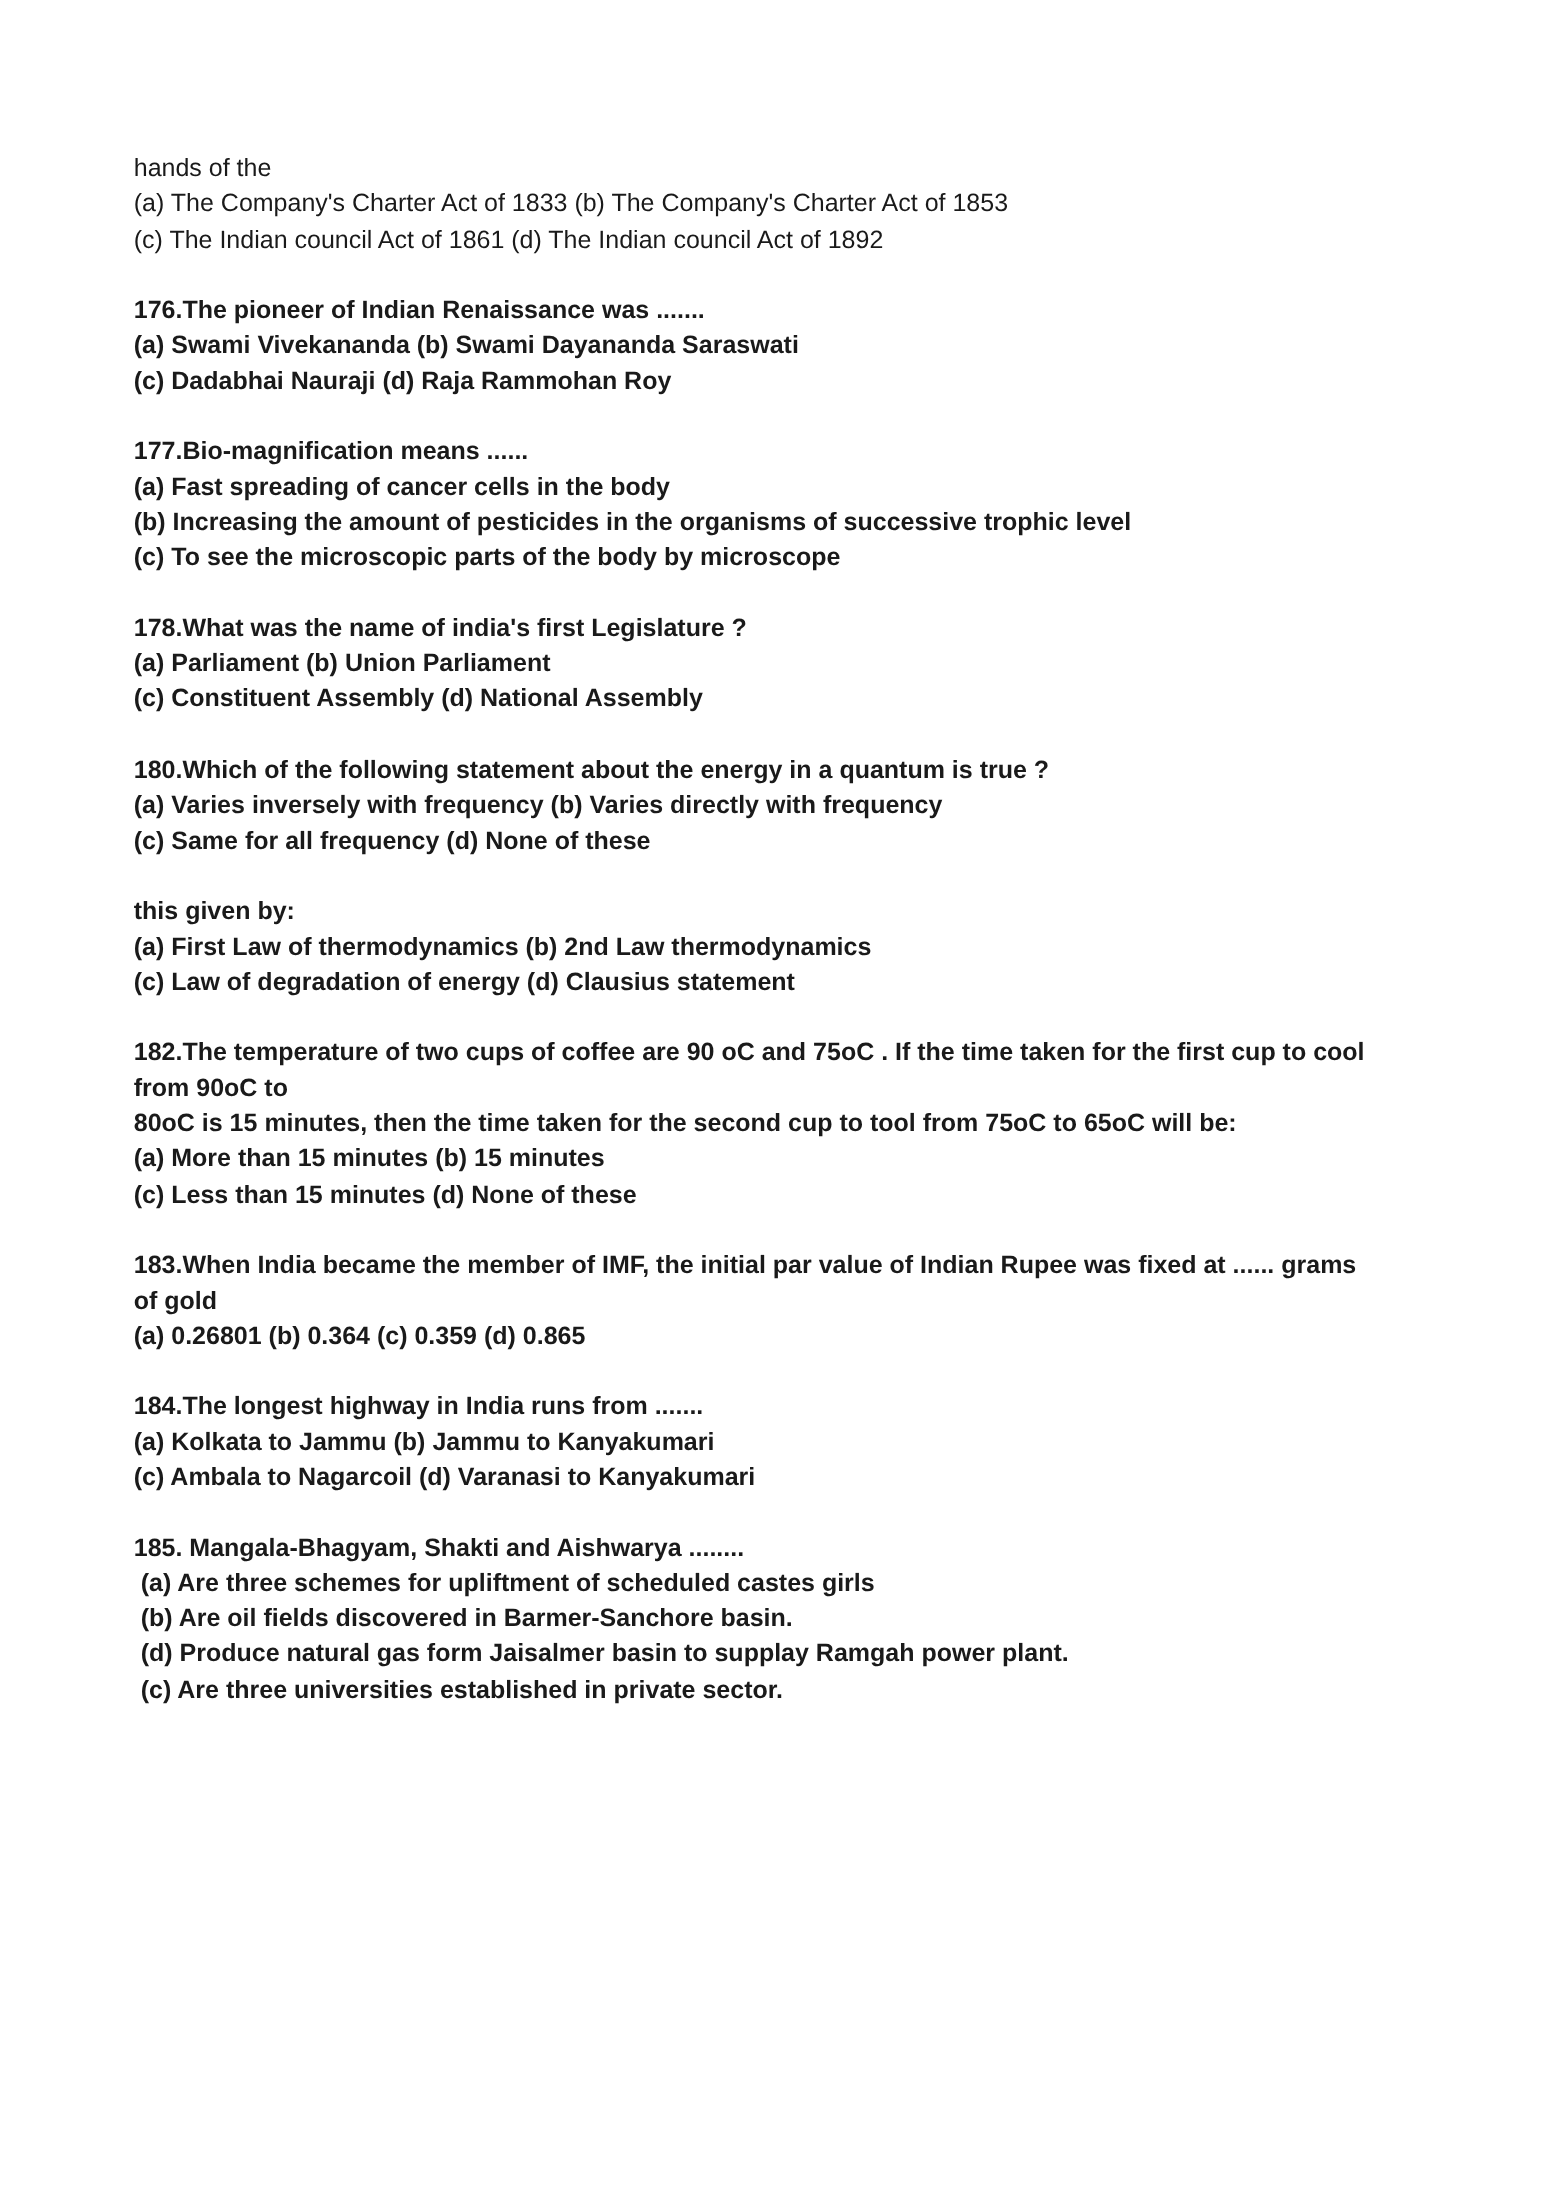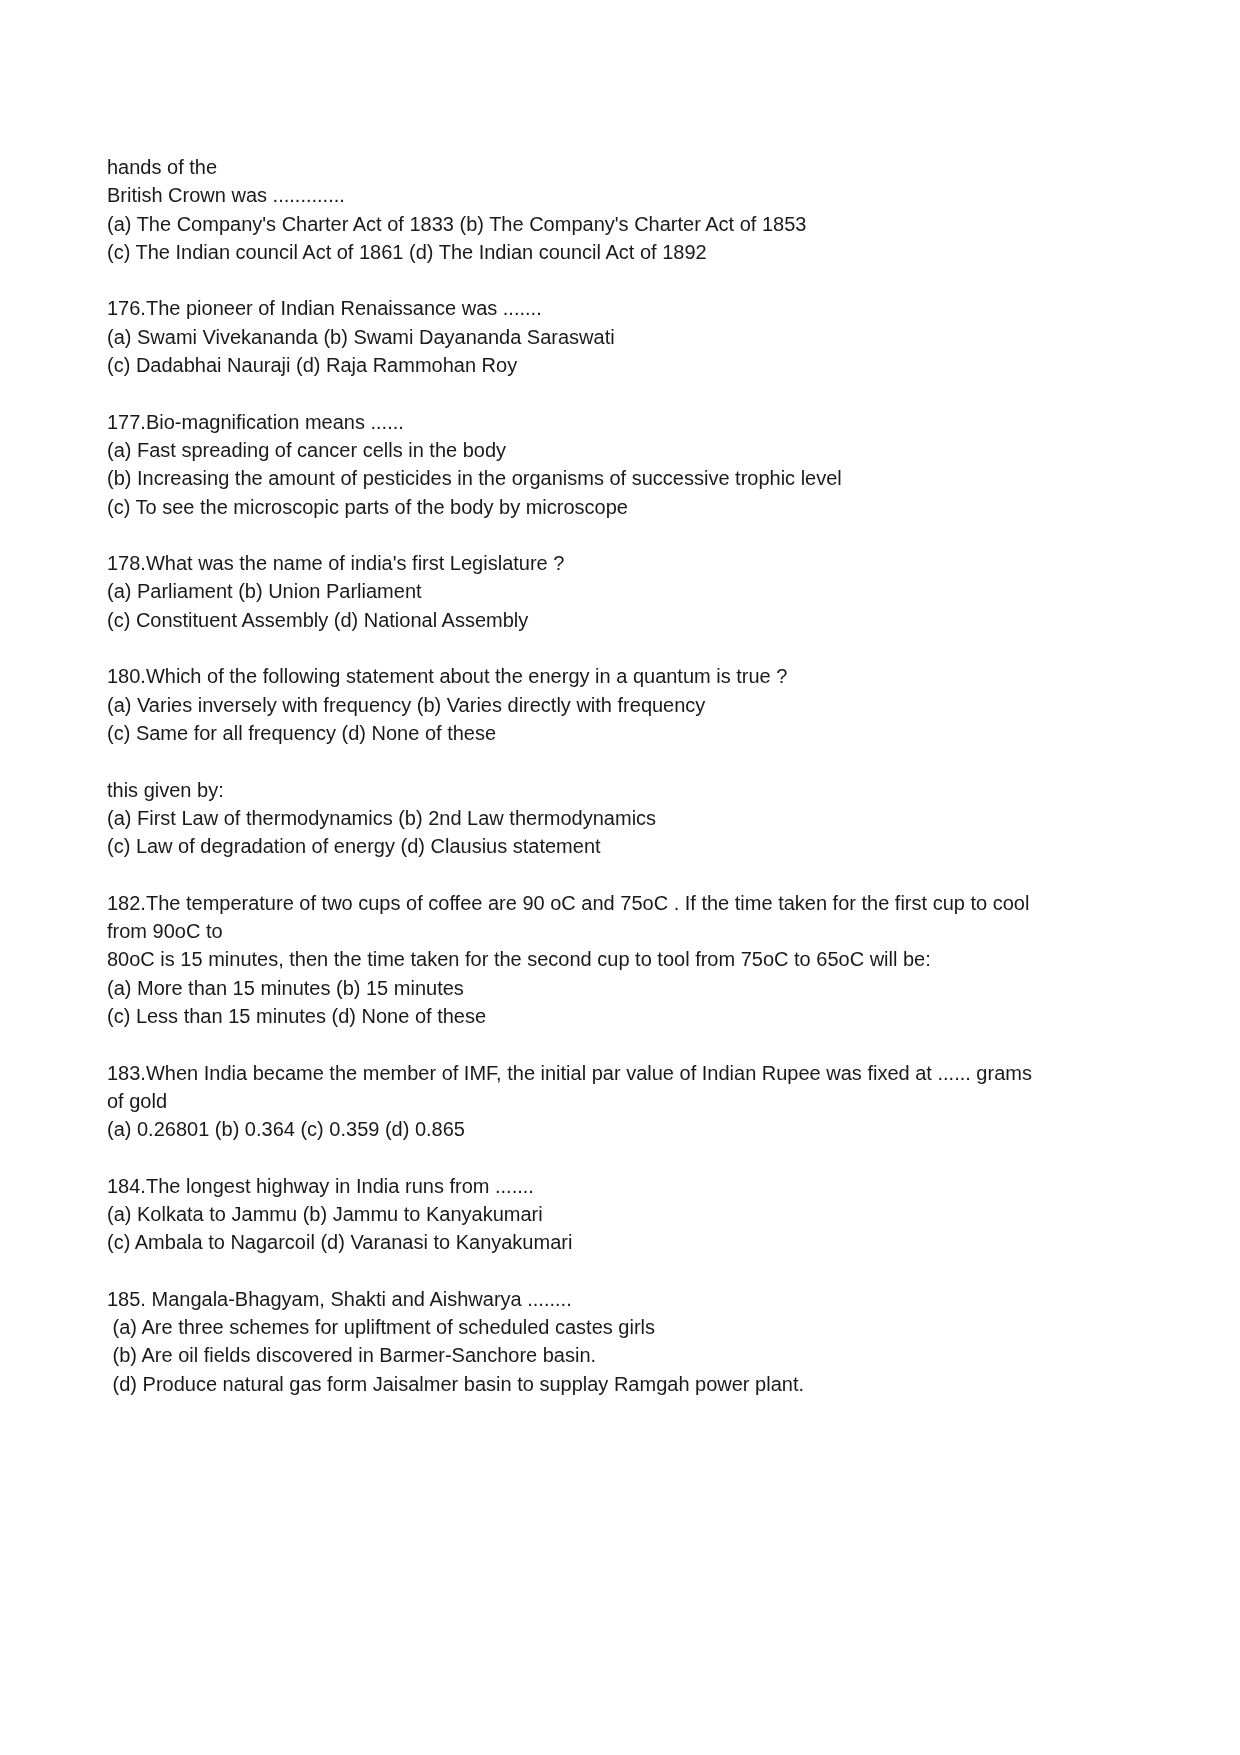--- a/index.html
+++ b/index.html
@@ -10,43 +10,42 @@
   .page {
     position: relative;
     width: 1240px;
     height: 1369px;
     background: #ffffff;
     overflow: hidden;
     font-family: "Liberation Sans", "DejaVu Sans", sans-serif;
     font-size: 20px;
     line-height: 28.3px;
     color: #1a1a1a;
-    margin-top: 32px;
   }
   .content {
     position: absolute;
     left: 107px;
     top: 121px;
     width: 1110px;
   }
   .block + .block {
     margin-top: 28.3px; 
+    font-weight: bold;
   }
   .line {
     white-space: pre;   
   }
 </style>
 </head>
 <body>
 
 <div class="page" style="background: rgb(255, 255, 255); color: rgb(26, 26, 26);">
   <div class="content">
       <div class="block">
         <div class="line">hands of the</div>
-        <div class="line">British Crown was .............</div>
         <div class="line">(a) The Company's Charter Act of 1833 (b) The Company's Charter Act of 1853</div>
         <div class="line">(c) The Indian council Act of 1861 (d) The Indian council Act of 1892</div>
       </div>
       <div class="block">
         <div class="line">176.The pioneer of Indian Renaissance was .......</div>
         <div class="line">(a) Swami Vivekananda (b) Swami Dayananda Saraswati</div>
         <div class="line">(c) Dadabhai Nauraji (d) Raja Rammohan Roy</div>
       </div>
       <div class="block">
         <div class="line">177.Bio-magnification means ......</div>

